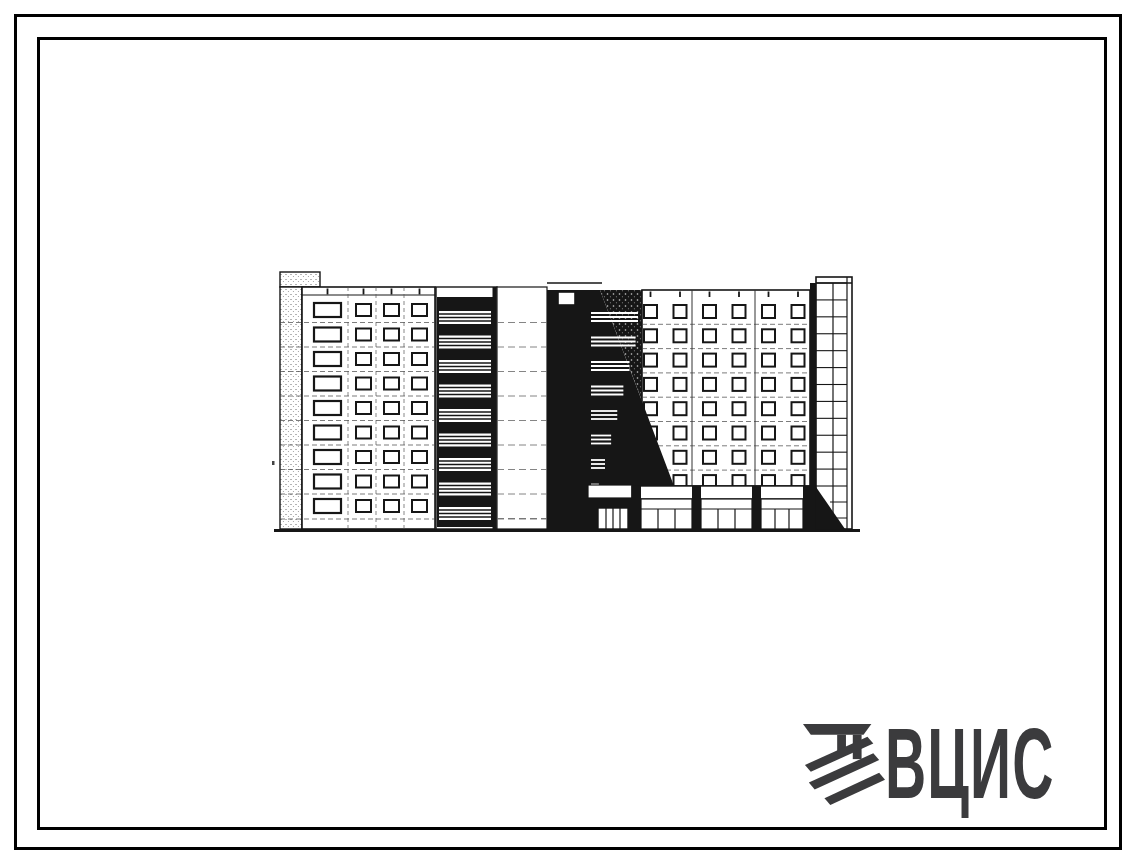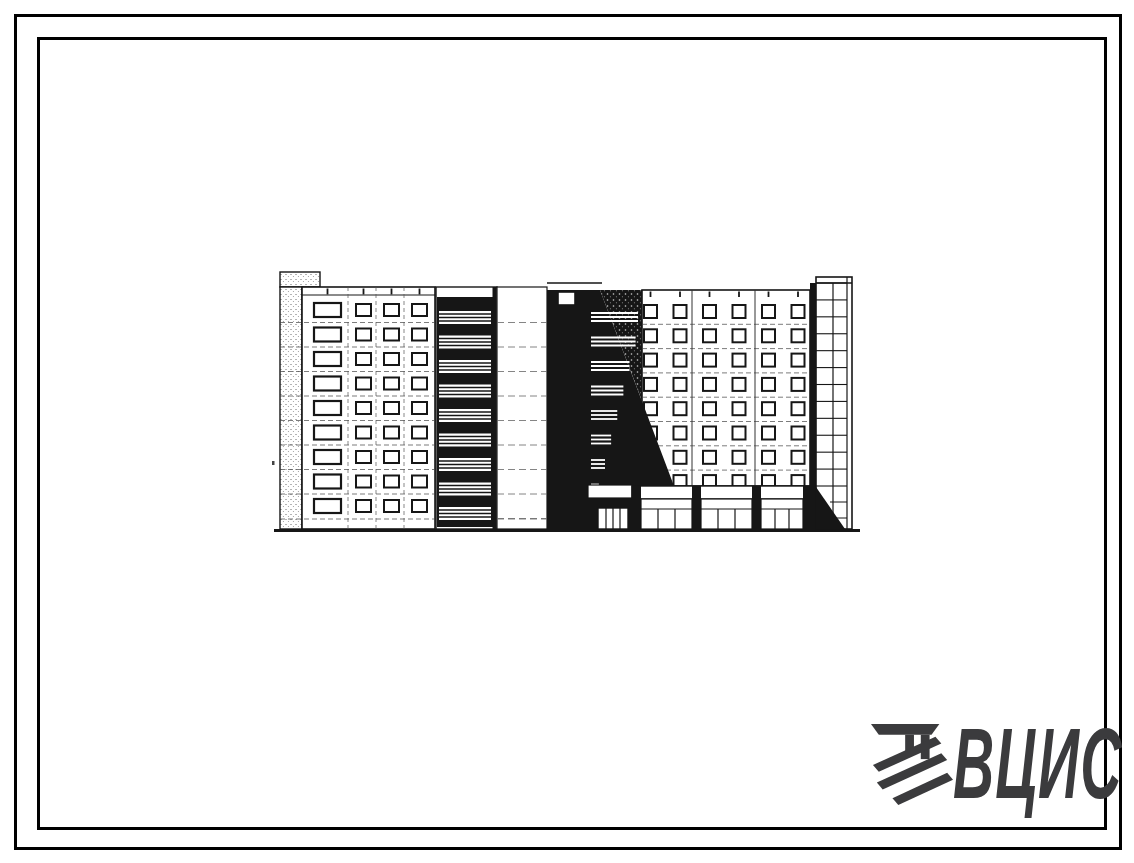--- a/index.html
+++ b/index.html
@@ -14,21 +14,21 @@
     border:3px solid #000;
   }
   .inner-frame{
     position:absolute;left:37px;top:37px;width:1064px;height:787px;
     border:3px solid #000;
   }
   .elevation-svg{
     position:absolute;left:270px;top:268px;width:595px;height:280px;
   }
   .logo{
-    position:absolute;left:868px;top:716px;width:260px;height:96px;font-style:italic;
+    position:absolute;left:800px;top:716px;width:260px;height:96px;
   }
   .logo-icon{
     position:absolute;left:0;top:6px;width:88px;height:84px;
   }
   .logo-text{
     position:absolute;left:85px;top:-3px;
     font-weight:bold;font-size:100px;line-height:100px;
     letter-spacing:2px;white-space:nowrap;
     transform:scaleX(0.57);transform-origin:left top;
   }

